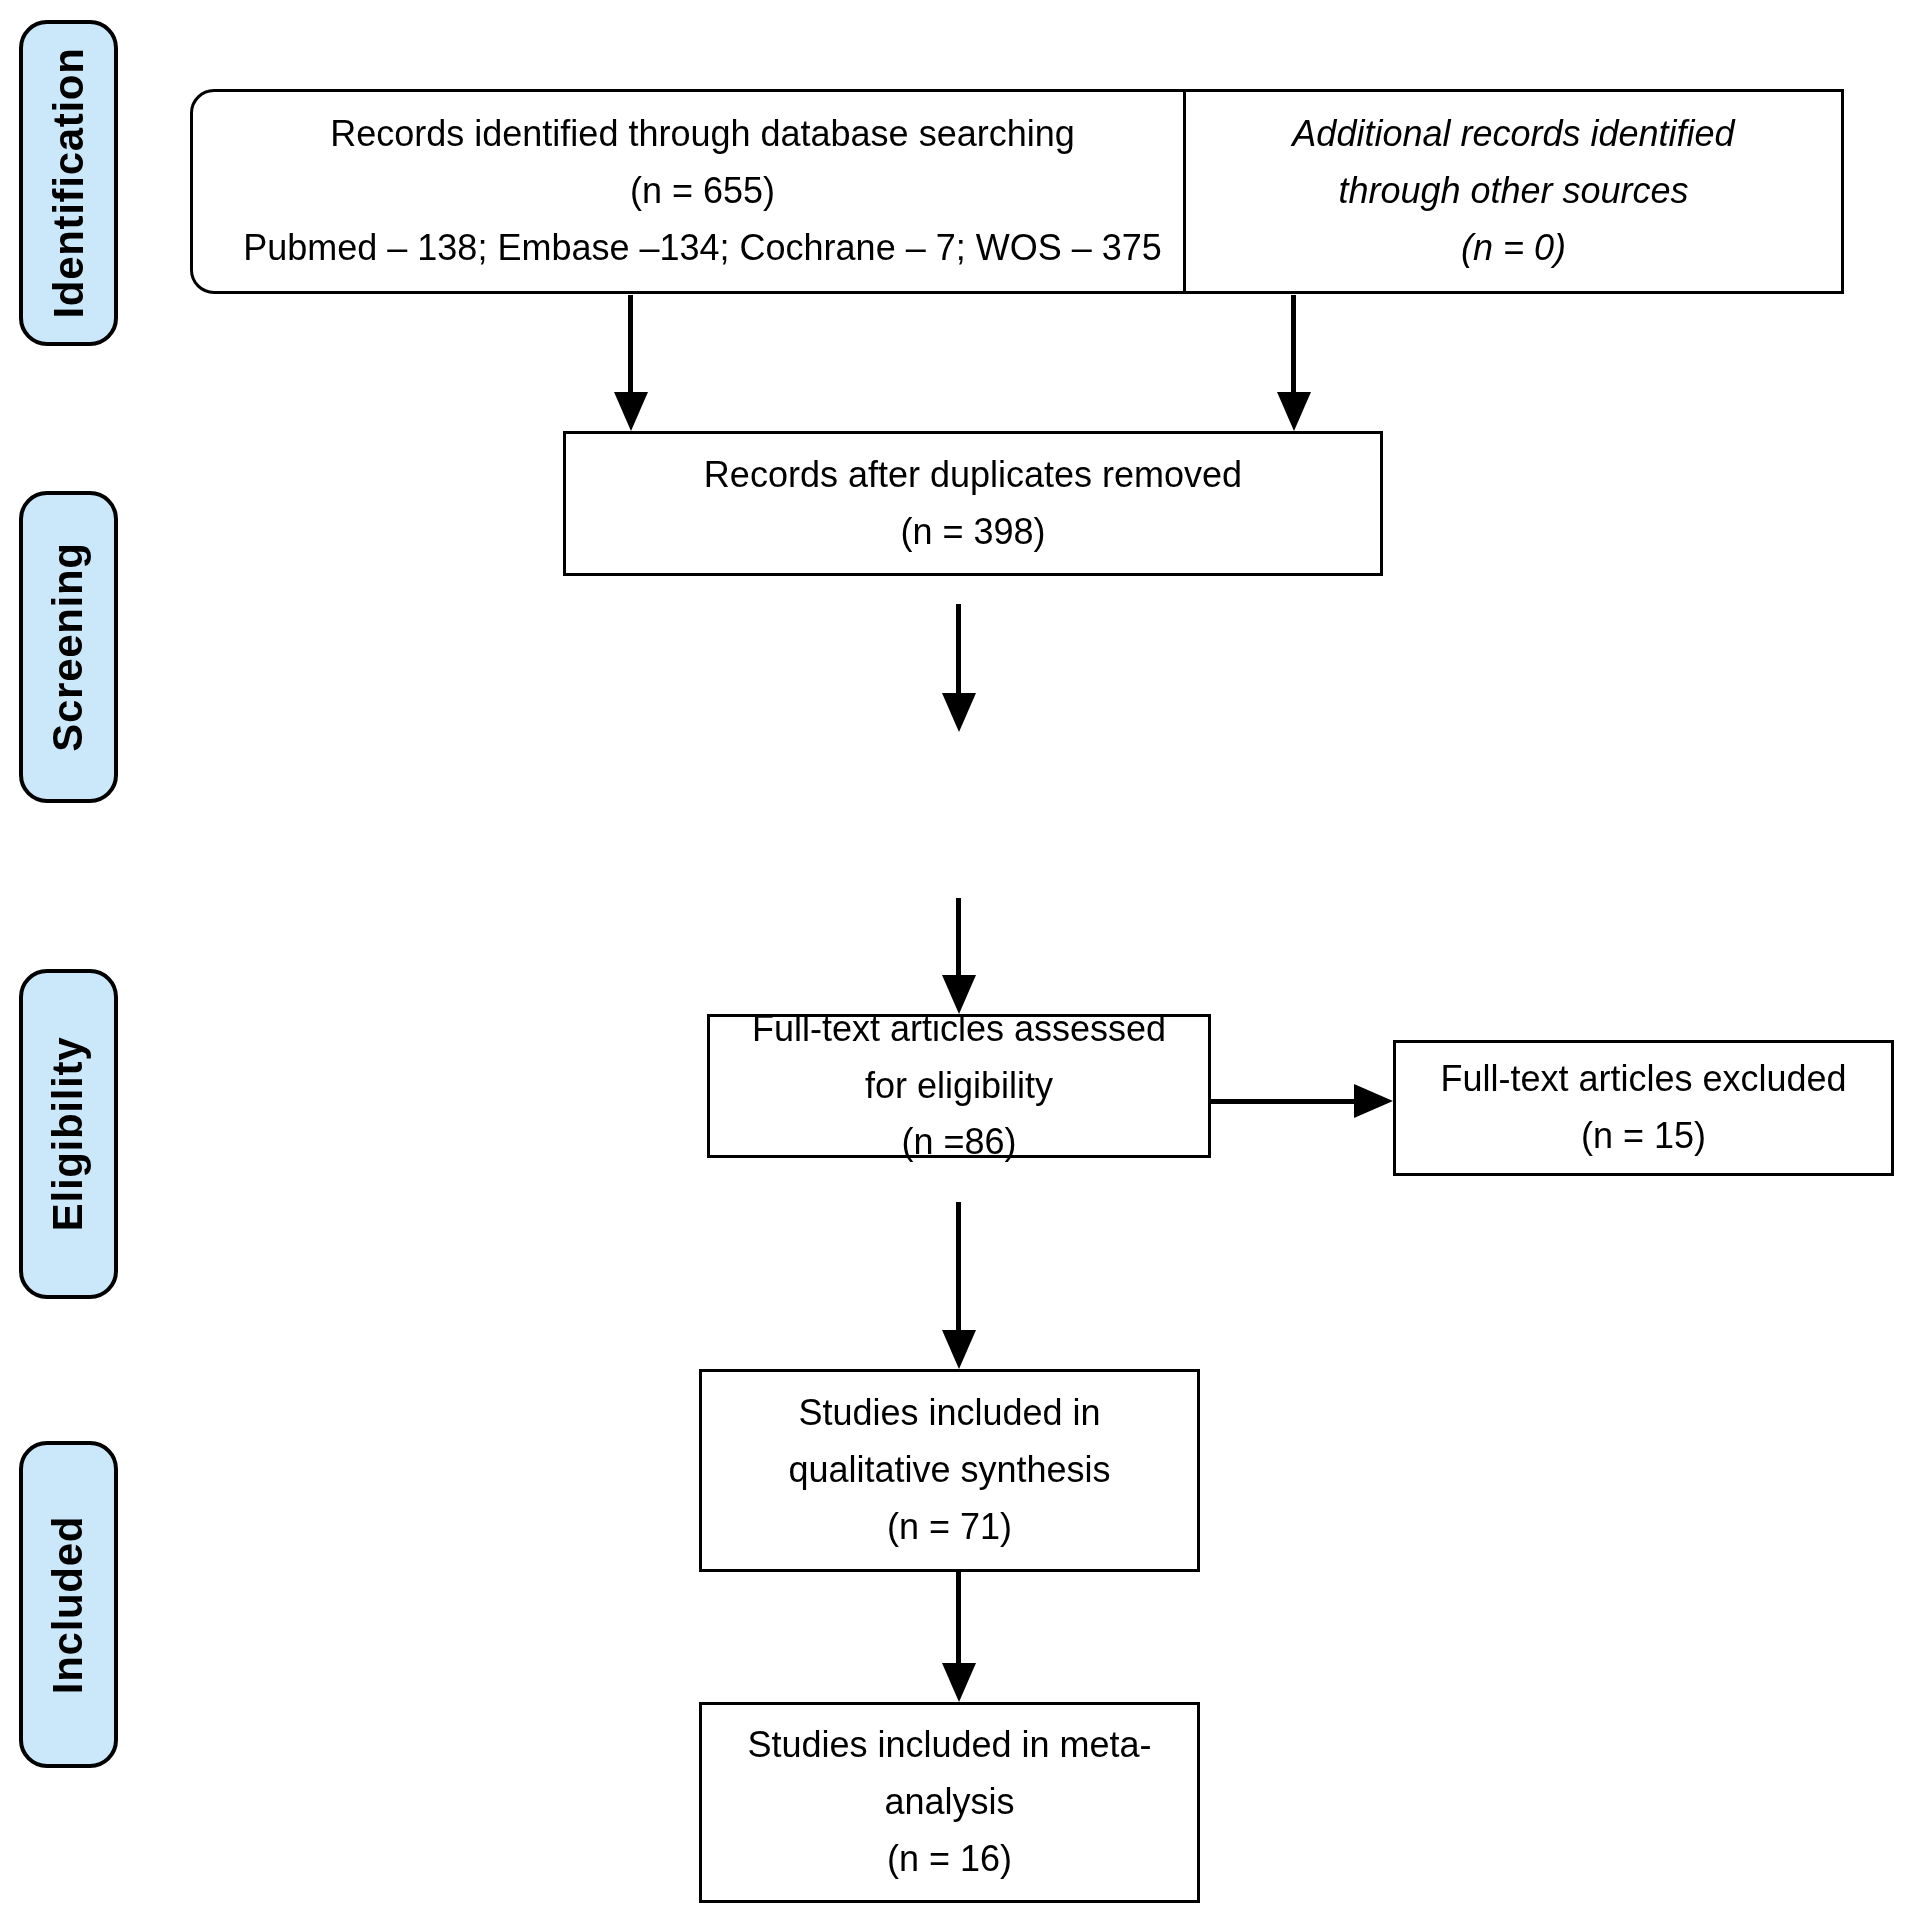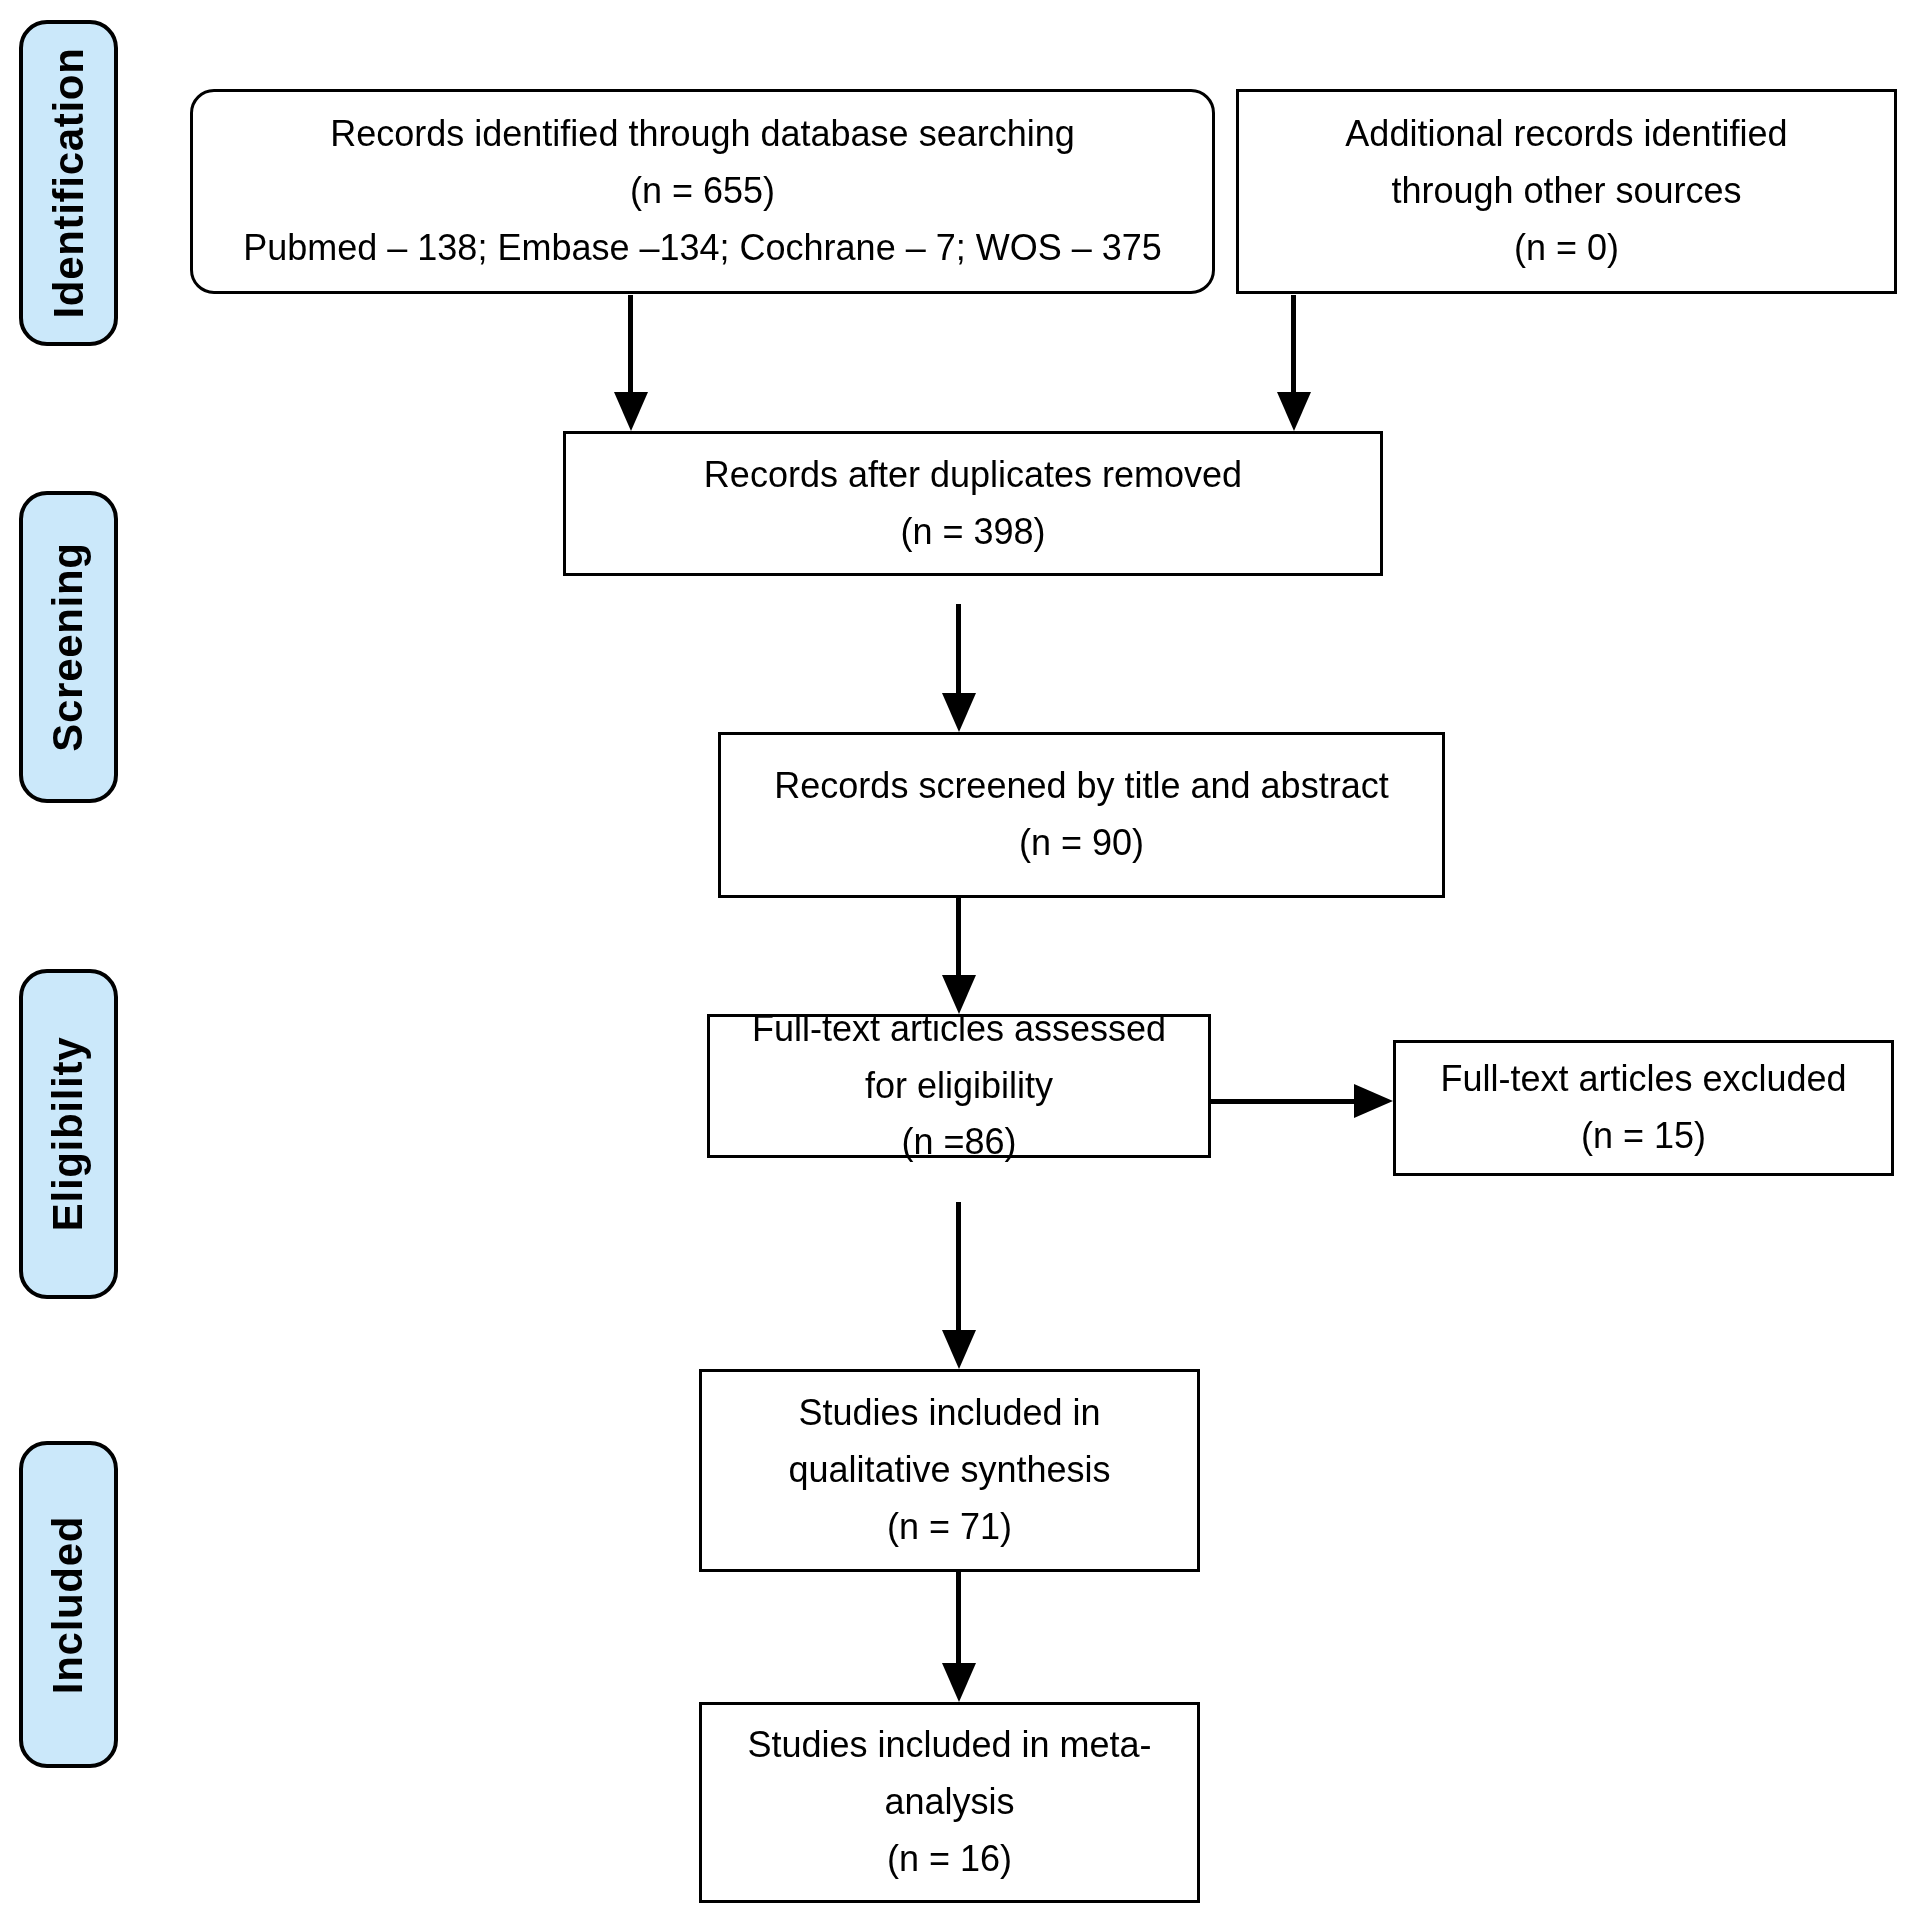--- a/index.html
+++ b/index.html
@@ -73,35 +73,31 @@
   <div class="stage" style="left: 18.6px; top: 1441px; width: 99px; height: 327px; background: rgb(203, 232, 250);">
     <span class="stage-label">Included</span>
   </div>
 
   <div class="box" style="left:190px; top:89px; width:1025px; height:205px;border-radius:24px;">
     <span>Records identified through database searching</span>
     <span>(n = 655)</span>
     <span>Pubmed – 138; Embase –134; Cochrane – 7; WOS – 375</span>
   </div>
 
-  <div class="box" style="left:1236px; top:89px; width:661px; height:205px;">
+  <div class="box" style="left:1183px; top:89px; width:661px; height:205px;font-style:italic;">
     <span>Additional records identified</span>
     <span>through other sources</span>
     <span>(n = 0)</span>
   </div>
 
   <div class="box" style="left:563px; top:431px; width:820px; height:145px;">
     <span>Records after duplicates removed</span>
     <span>(n = 398)</span>
   </div>
 
-  <div class="box" style="left:718px; top:732px; width:727px; height:166px;">
-    <span>Records screened by title and abstract</span>
-    <span>(n = 90)</span>
-  </div>
 
   <div class="box" style="left:707px; top:1014px; width:504px; height:144px;text-align:right;">
     <span>Full-text articles assessed</span>
     <span>for eligibility</span>
     <span>(n =86)</span>
   </div>
 
   <div class="box" style="left:1393px; top:1040px; width:501px; height:136px;">
     <span>Full-text articles excluded</span>
     <span>(n = 15)</span>

